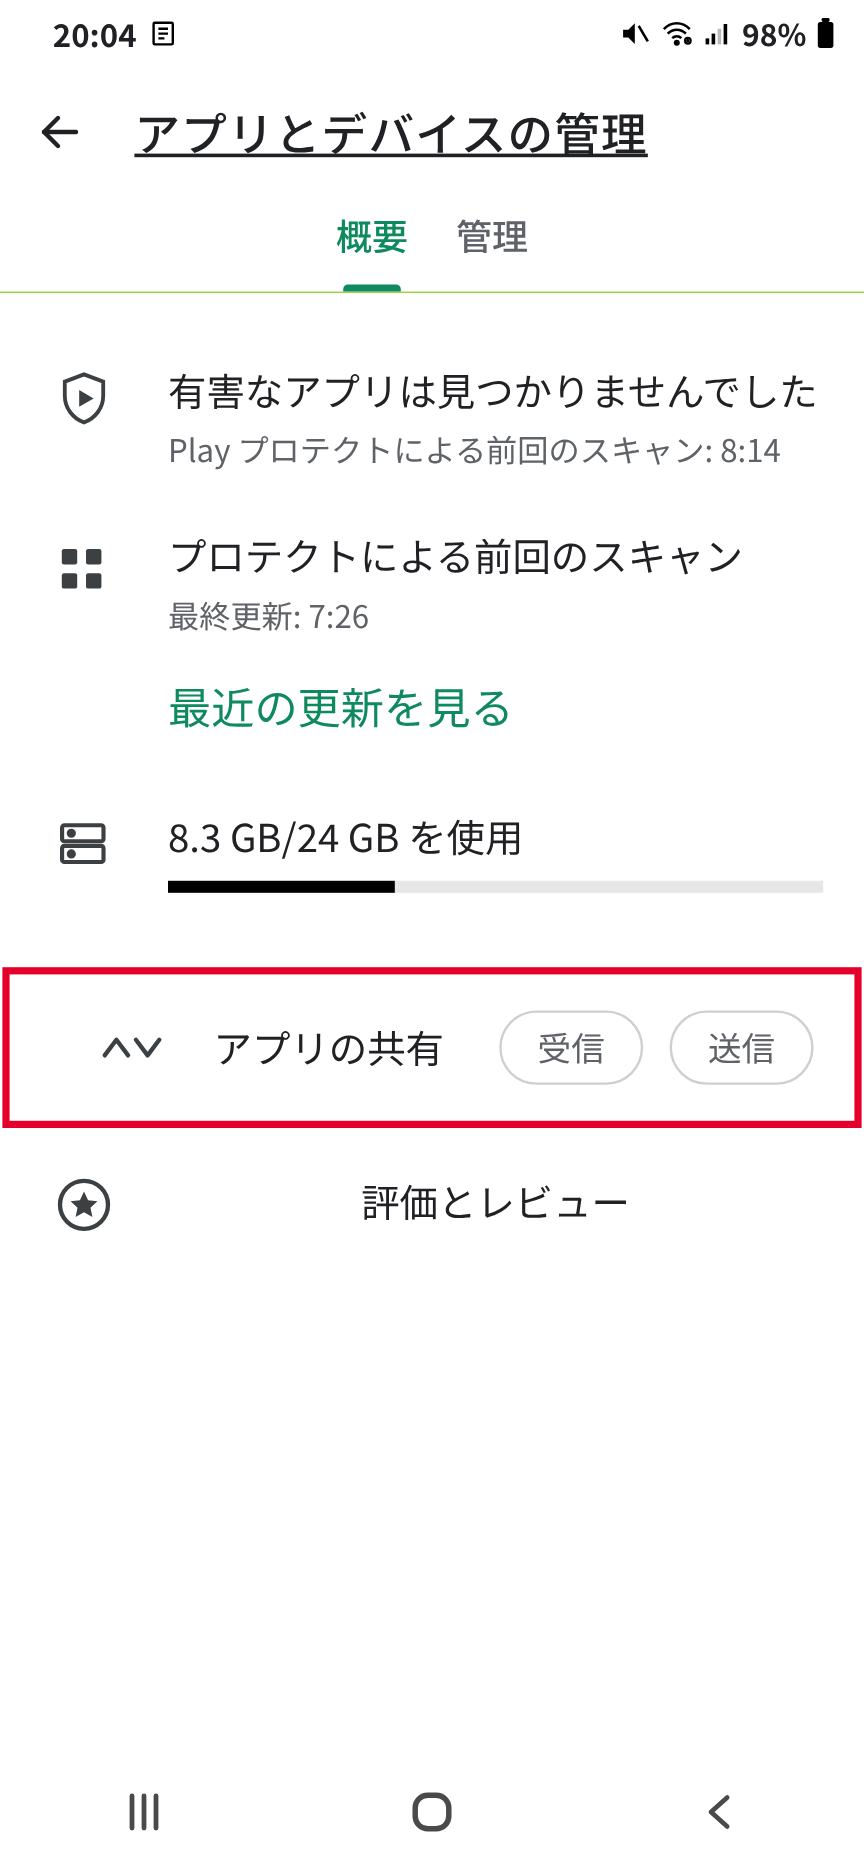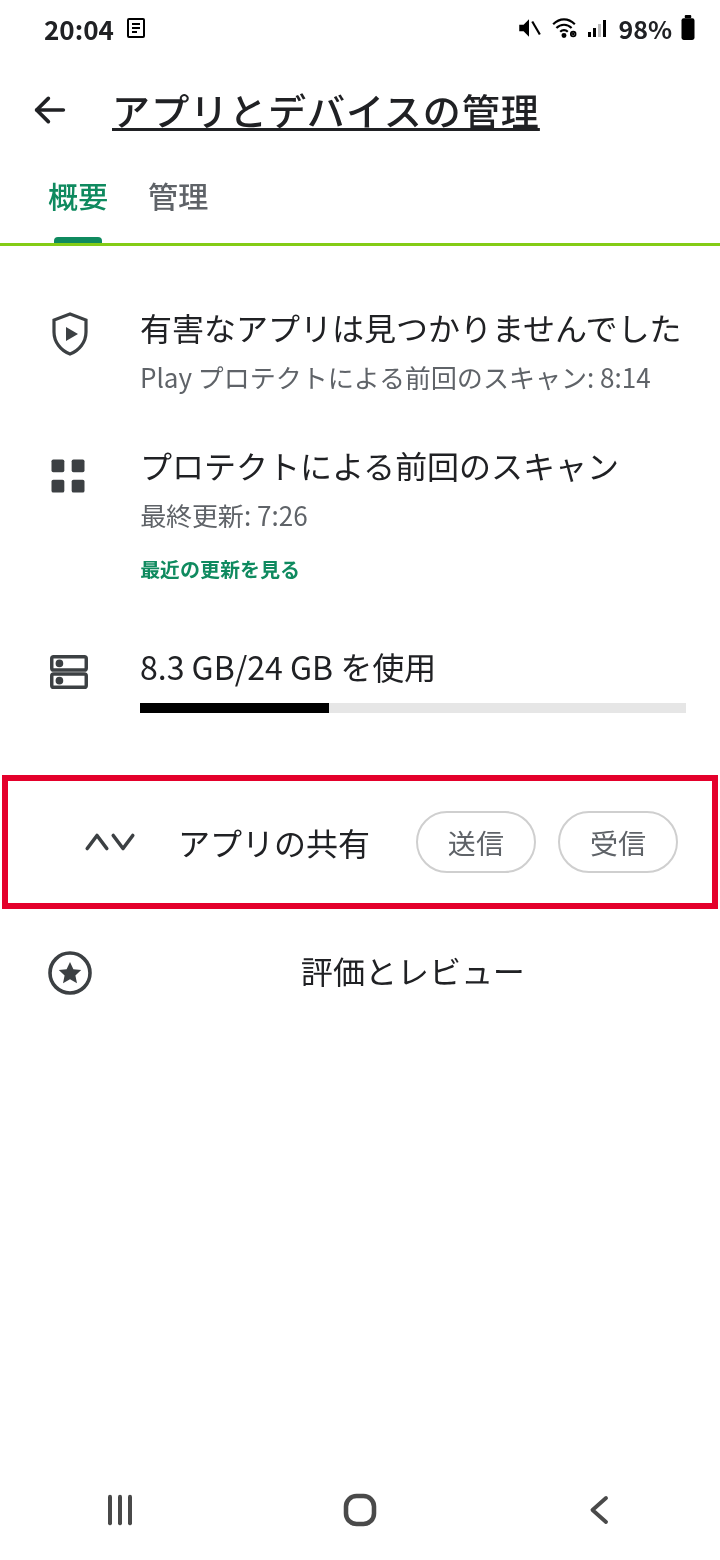--- a/index.html
+++ b/index.html
@@ -4,31 +4,31 @@
 <style>
   * { margin: 0; padding: 0; box-sizing: border-box; }
   html, body { width: 720px; height: 1560px; background: #ffffff; font-family: "Noto Sans JP", "Hiragino Kaku Gothic ProN", "Yu Gothic", sans-serif; color: #202124; overflow: hidden; }
   .status-bar { height: 56px; display: flex; align-items: center; padding: 0 24px; font-size: 26px; font-weight: 700; margin-left: 20px; }
   .status-left { display: flex; align-items: center; gap: 10px; }
   .status-right { margin-left: auto; display: flex; align-items: center; gap: 8px; }
   .status-right svg, .status-right span.icon { display: block; }
   .header { display: flex; align-items: center; padding: 26px 24px 26px 24px; gap: 36px; text-decoration: underline; }
   .back-btn { width: 52px; height: 52px; display: flex; align-items: center; justify-content: center; }
   .title { font-size: 38px; font-weight: 500; letter-spacing: 1px; }
-  .tabs { display: flex; gap: 40px; padding: 10px 48px 0 48px; border-bottom: 3px solid #84cc16; }
+  .tabs { display: flex; gap: 40px; padding: 10px 48px 0 48px; border-bottom: 1px solid #84cc16; justify-content: center; }
   .tab { font-size: 30px; font-weight: 500; padding-bottom: 26px; color: #5f6368; position: relative; }
   .tab.active { color: #0f8a5f; }
   .tab.active::after { content: ""; position: absolute; left: 6px; right: 6px; bottom: 0; height: 6px; background: #0f8a5f; border-radius: 4px 4px 0 0; }
   .content { padding: 40px 0 0 0; }
   .row { display: flex; padding: 20px 34px 28px 46px; position: relative; }
   .row .icon-slot { width: 94px; flex: 0 0 94px; padding-top: 4px; }
   .row .body { flex: 1; min-width: 0; }
   .row .body .primary { font-size: 32px; line-height: 1.35; font-weight: 400; color: #202124; }
   .row .body .secondary { font-size: 26px; line-height: 1.5; color: #5f6368; margin-top: 8px; }
-  .row .body .link { font-size: 20px; color: #0f8a5f; margin-top: 20px; font-weight: 700; }
+  .row .body .link { font-size: 36px; color: #0f8a5f; margin-top: 30px; font-weight: 400; }
   .storage-bar { height: 10px; background: #e6e6e6; position: relative; margin-top: 14px; }
   .storage-bar .fill { height: 100%; background: #000; position: absolute; left: 0; top: 0; }
   .share-row-wrap { border: 6px solid #e4002b; margin: 0 2px; }
   .share-row { display: flex; align-items: center; padding: 30px 34px 30px 40px; margin-left: 36px; }
   .share-row .icon-slot { width: 94px; flex: 0 0 94px; }
   .share-row .share-title { font-size: 32px; flex: 1; }
   .pill-btn { border: 2px solid #cfcfcf; background: #fff; border-radius: 36px; height: 62px; padding: 0 30px; font-size: 28px; color: #5f6368; font-family: inherit; }
   .share-buttons { display: flex; gap: 22px; }
   .reviews-row { padding-top: 36px; padding-bottom: 36px; align-items: center; text-align: center; }
   .nav-bar { position: absolute; bottom: 0; left: 0; right: 0; height: 100px; display: flex; align-items: center; justify-content: space-around; }
@@ -154,22 +154,22 @@
   <div class="share-row-wrap">
     <div class="share-row">
       <div class="icon-slot">
         <svg width="52" height="44" viewBox="0 0 32 24" fill="none" stroke="#3c4043" stroke-width="2.2" stroke-linecap="round" stroke-linejoin="round">
             <polyline points="2,16 8,8 14,16"></polyline>
             <polyline points="18,8 24,16 30,8"></polyline>
           </svg>
       </div>
       <div class="share-title">アプリの共有</div>
       <div class="share-buttons">
+        <button class="pill-btn">受信</button>
         <button class="pill-btn">送信</button>
-        <button class="pill-btn">受信</button>
       </div>
     </div>
   </div>
 
   <div class="row reviews-row">
     <div class="icon-slot">
       <svg width="48" height="48" viewBox="0 0 24 24" fill="none" stroke="#3c4043" stroke-width="1.8">
           <circle cx="12" cy="12" r="10"></circle>
           <path d="M12 6.5l1.7 3.6 3.9.4-2.9 2.7.8 3.9L12 15.1l-3.5 2 .8-3.9-2.9-2.7 3.9-.4z" fill="#3c4043" stroke="none"></path>
         </svg>

